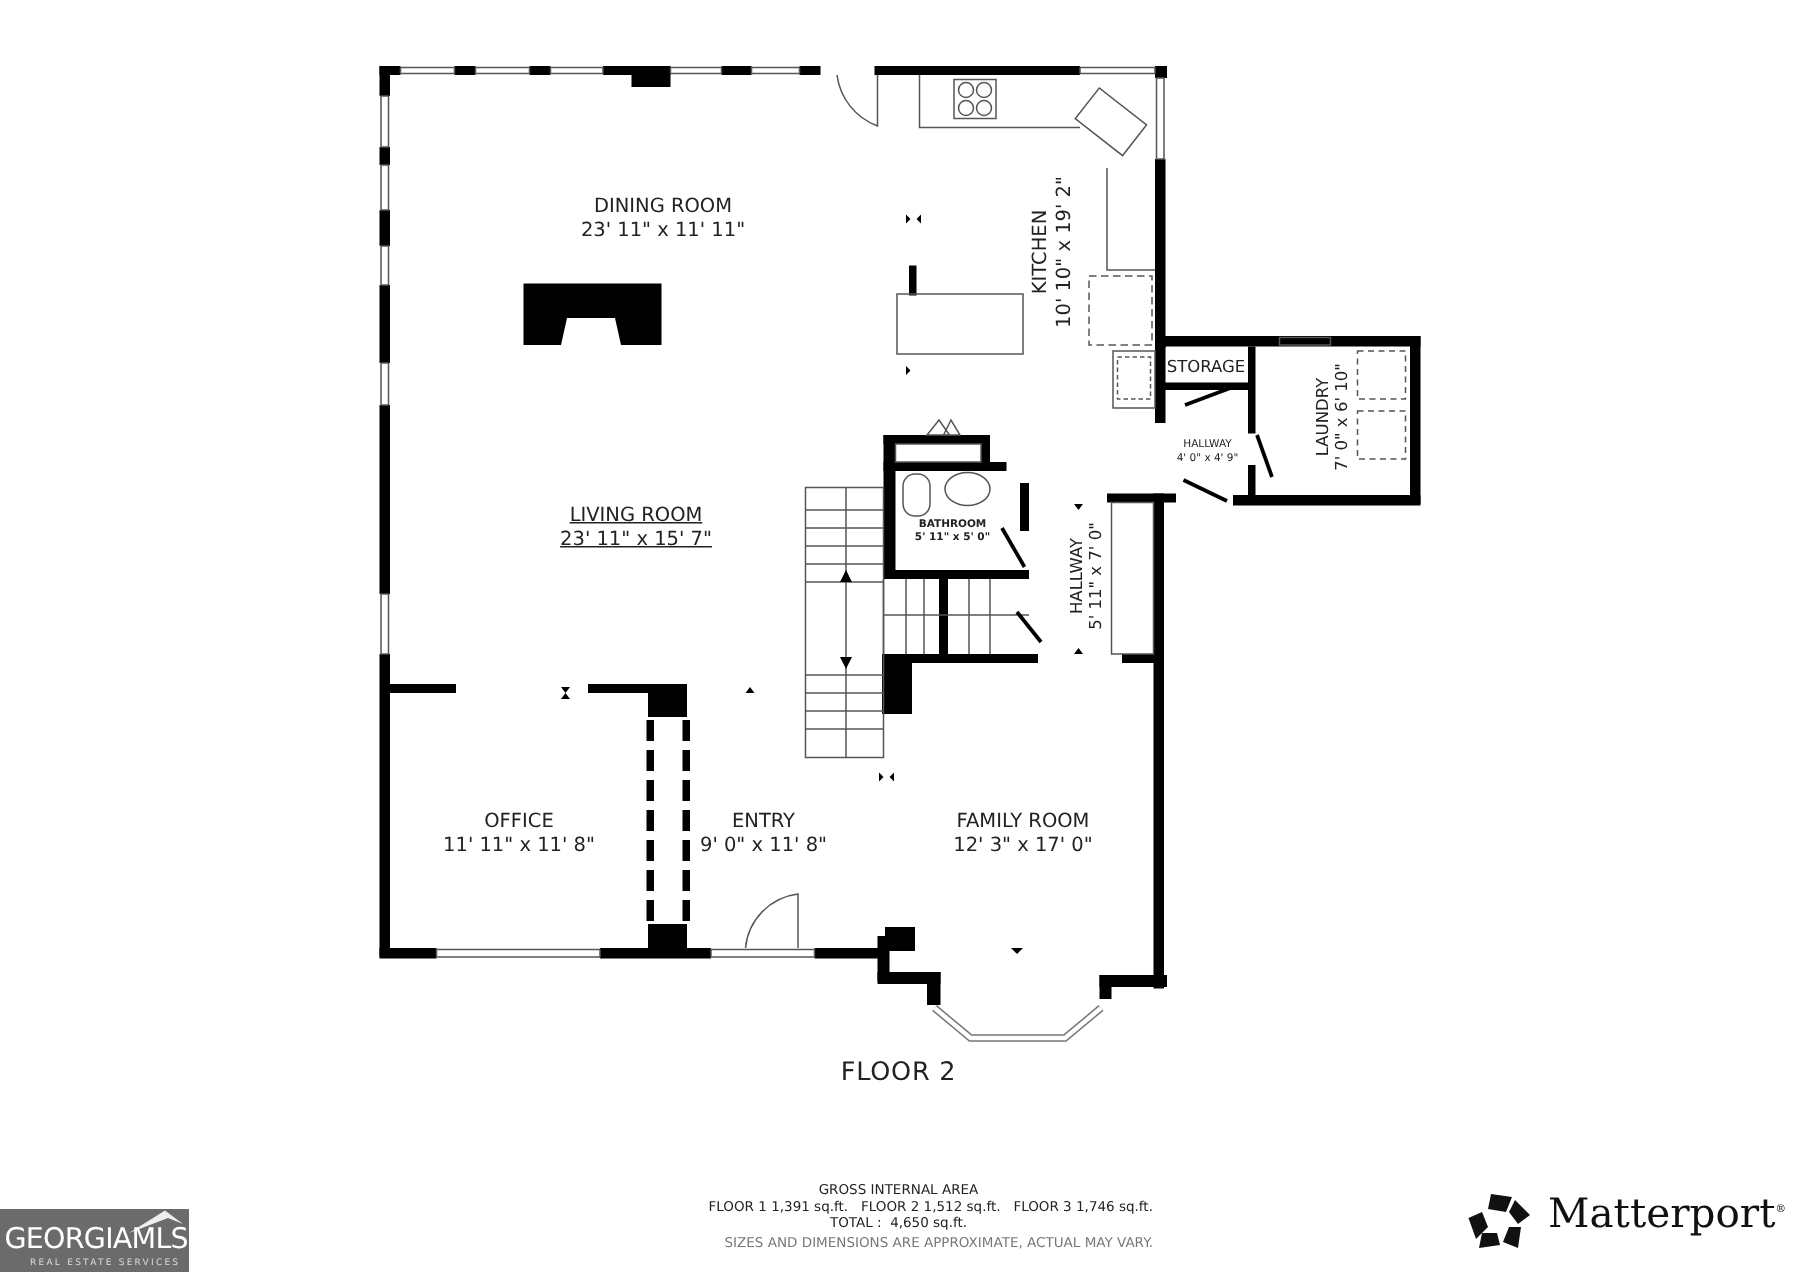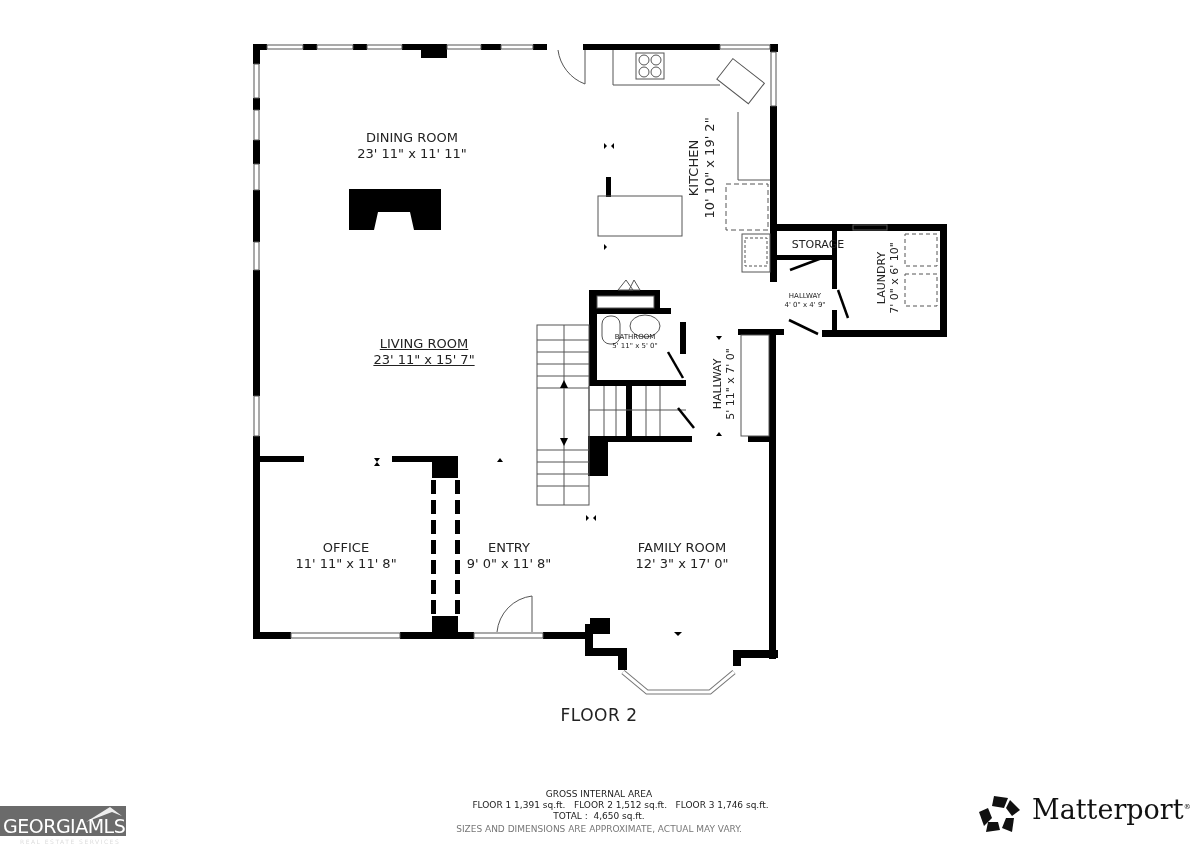--- a/index.html
+++ b/index.html
@@ -4,22 +4,22 @@
 <style>
   html, body { margin:0; padding:0; background:#ffffff; }
   body { width:1200px; height:848px; position:relative; overflow:hidden; font-family:"DejaVu Sans", sans-serif; color:#222; }
   #plan { position:absolute; left:0; top:0; width:1200px; height:848px; }
   .room-label { position:absolute; text-align:center; font-size:13px; line-height:16px; color:#222; white-space:nowrap; transform:translateX(-50%); }
   .room-label.small { font-size:7px; line-height:9px; }
   .room-label.med { font-size:11px; line-height:13px; }
   .room-label.vert { transform:translate(-50%,-50%) rotate(-90deg); }
   .floor-title { position:absolute; left:599px; top:705px; transform:translateX(-50%); font-size:17px; letter-spacing:0.5px; color:#222; }
   .area { position:absolute; left:599px; top:789px; transform:translateX(-50%); text-align:center; font-size:9px; line-height:11px; color:#222; white-space:nowrap; }
-  .area .note { color:#777; margin-top:2px; }
-  .gmls { position:absolute; left:0; top:806px; width:126px; height:30px; background:#6b6b6b; color:#fff; }
+  .area .note { color:#777; margin-top:2px;text-align:right; }
+  .gmls { position:absolute; left:0; top:806px; width:126px; height:42px; background:#6b6b6b; color:#fff; }
   .gmls .name { position:absolute; left:3px; top:9px; font-size:19px; letter-spacing:-0.5px; font-family:"DejaVu Sans", sans-serif; }
   .gmls .sub { position:absolute; left:20px; top:32px; font-size:6px; letter-spacing:1.5px; color:#ddd; }
   .gmls svg { position:absolute; left:84px; top:0; }
   .mp { position:absolute; left:978px; top:794px; height:44px; display:flex; }
   .mp .word { font-family:"DejaVu Serif", serif; font-size:27px; color:#111; margin-left:10px; }
   .mp .reg { font-size:7px; vertical-align:super; }
 </style>
 </head>
 <body>
 
@@ -191,40 +191,40 @@
     <polygon points="586,515 586,521 589,518"></polygon>
       <polygon points="596,515 596,521 593,518"></polygon>
     <polygon points="716,336 722,336 719,340"></polygon>
       <polygon points="716,436 722,436 719,432"></polygon>
     <polygon points="564,380 568,388 560,388"></polygon>
     <polygon points="564,446 568,438 560,438"></polygon>
     <polygon points="674,632 682,632 678,636"></polygon>
   </g>
 </svg>
 
-<div class="room-label" style="left:412px; top:130px;">
+<div class="room-label" style="left:442px; top:130px;">
   <div>DINING ROOM</div>
   <div>23' 11" x 11' 11"</div>
 </div>
 <div class="room-label vert" style="left:702px; top:168px;">
   <div>KITCHEN</div>
   <div>10' 10" x 19' 2"</div>
 </div>
-<div class="room-label med" style="left:804px; top:238px;margin-left:14px;">
+<div class="room-label med" style="left:804px; top:238px;">
   <div>STORAGE</div>
 </div>
 <div class="room-label vert med" style="left:888px; top:278px;">
   <div>LAUNDRY</div>
   <div>7' 0" x 6' 10"</div>
 </div>
 <div class="room-label small" style="left:805px; top:292px;">
   <div>HALLWAY</div>
   <div>4' 0" x 4' 9"</div>
 </div>
-<div class="room-label small" style="left:635px; top:333px;">
+<div class="room-label small" style="left:635px; top:345px;font-weight:bold;">
   <div>BATHROOM</div>
   <div>5' 11" x 5' 0"</div>
 </div>
 <div class="room-label" style="left:424px; top:336px;text-decoration:underline;">
   <div>LIVING ROOM</div>
   <div>23' 11" x 15' 7"</div>
 </div>
 <div class="room-label vert med" style="left:724px; top:384px;">
   <div>HALLWAY</div>
   <div>5' 11" x 7' 0"</div>

